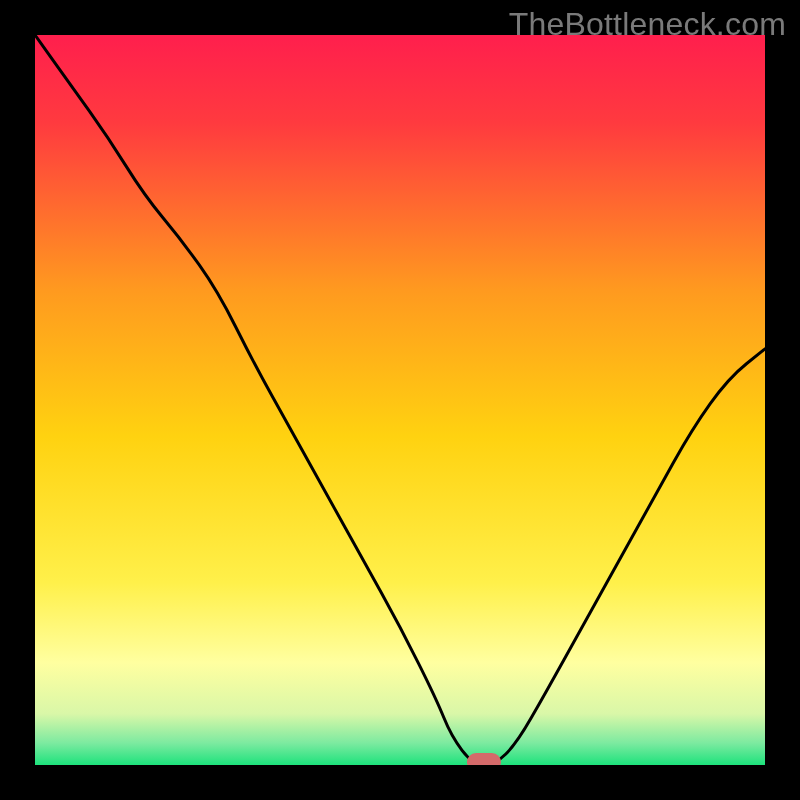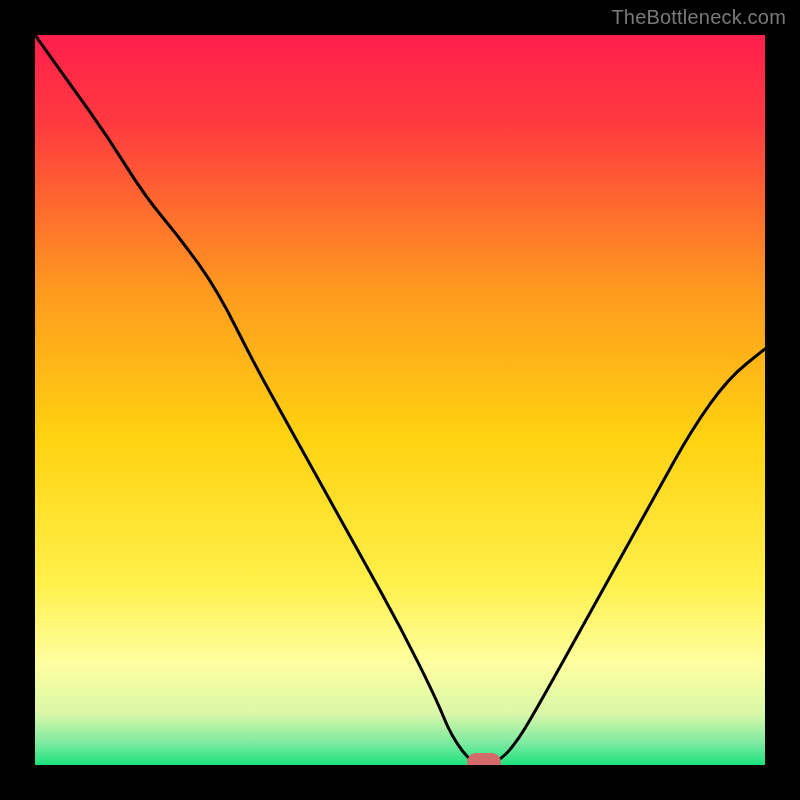--- a/index.html
+++ b/index.html
@@ -27,21 +27,21 @@
     overflow: hidden;
   }
   .plot svg {
     display: block;
   }
   .watermark {
     position: absolute;
     top: 6px;
     right: 14px;
     font-family: Arial, Helvetica, sans-serif;
-    font-size: 20px;
+    font-size: 32px;
     color: #7a7a7a;
     letter-spacing: 0.2px;
     user-select: none;
     text-align: right;
   }
 </style>
 </head>
 <body>
 
 <div class="frame">

